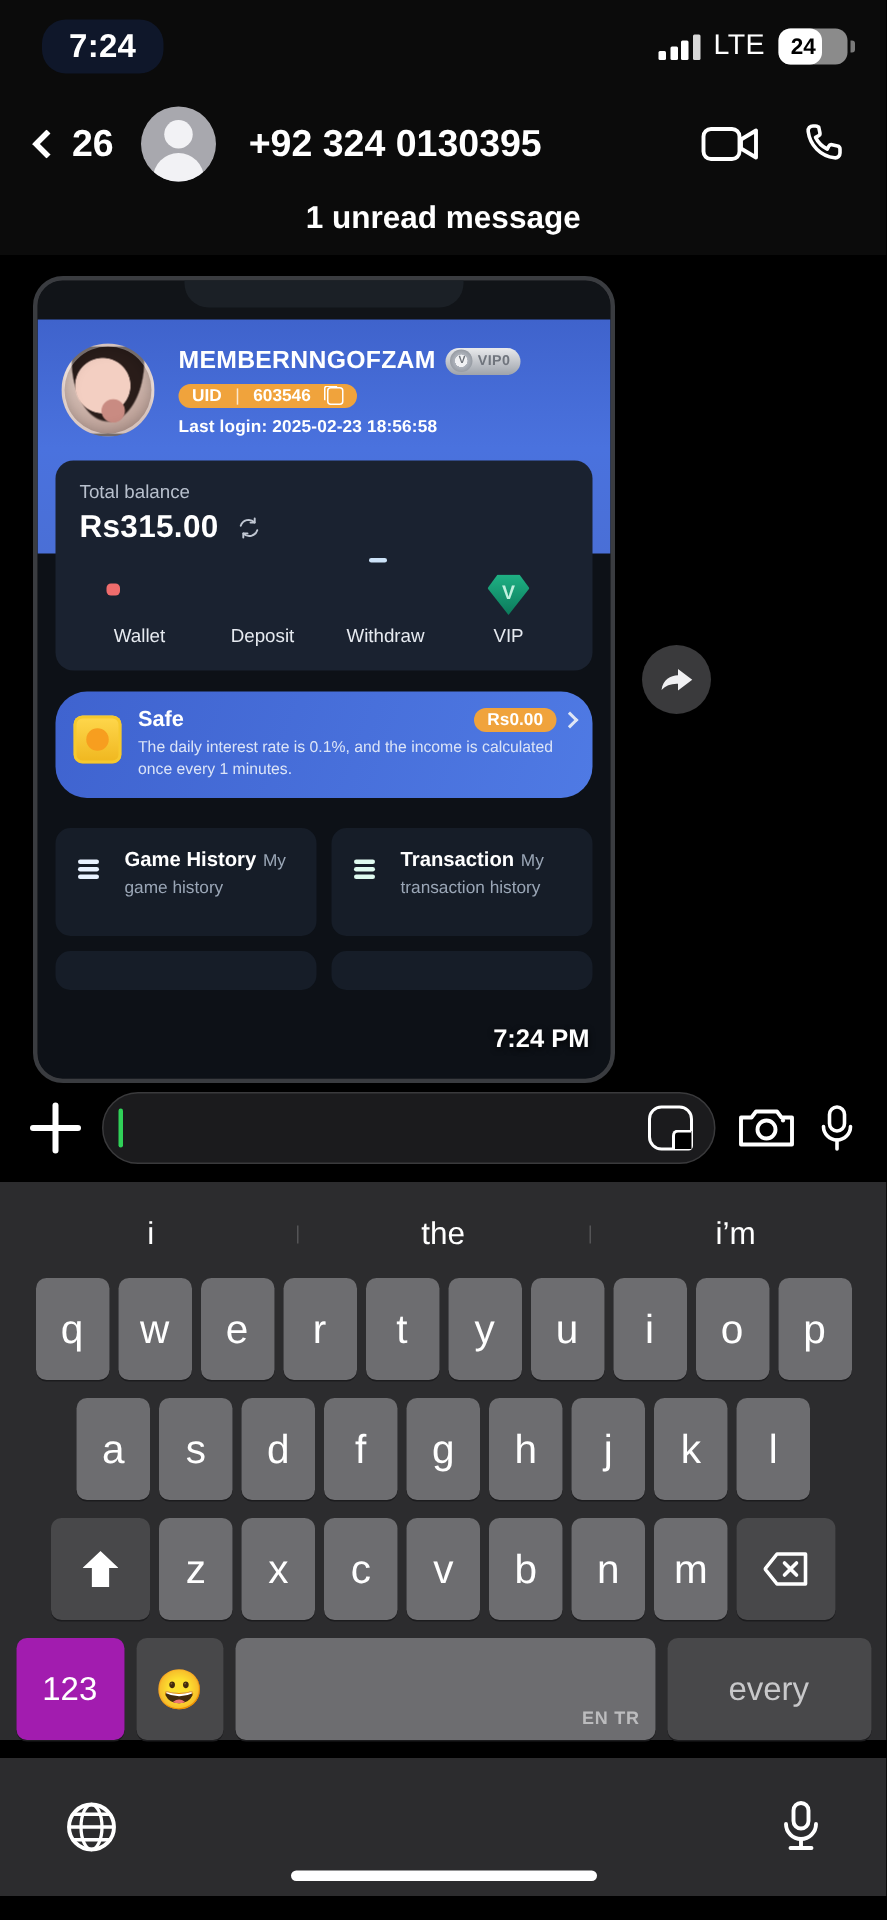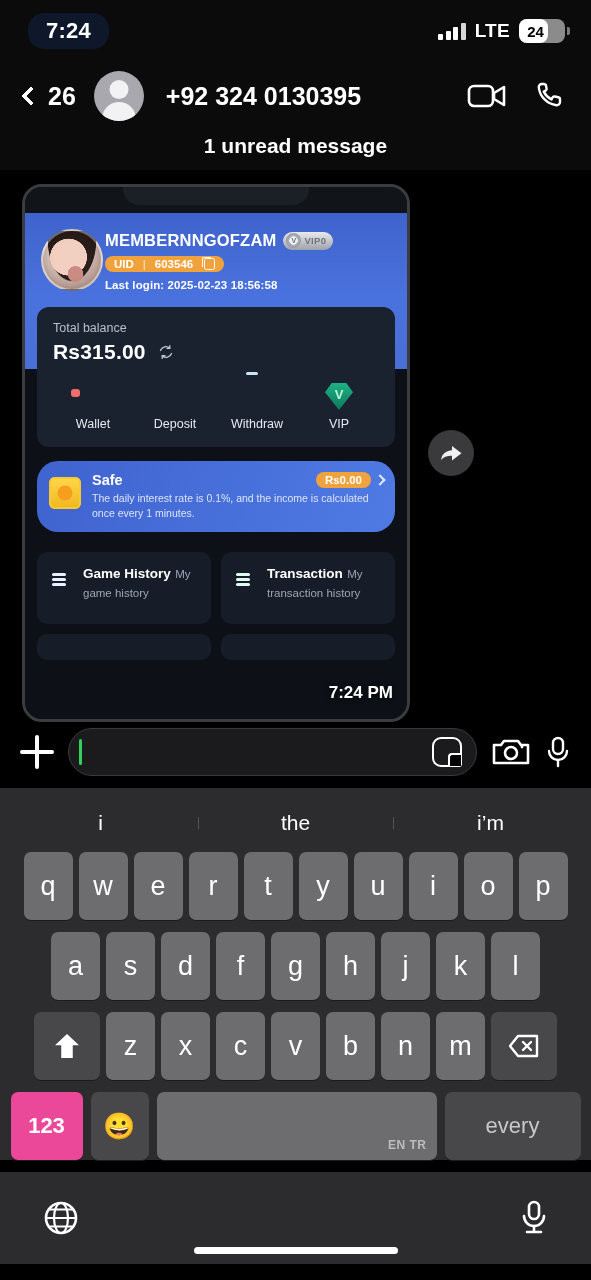--- a/index.html
+++ b/index.html
@@ -21,21 +21,21 @@
     font-size:22px; padding:5px 18px; border-radius:16px;
     letter-spacing:.2px;
   }
   .status-right { display:flex; align-items:center; gap:9px; }
   .signal { display:flex; align-items:flex-end; gap:2.5px; height:17px; }
   .signal i { width:5px; background:#fff; border-radius:1px; display:block; }
   .signal i:nth-child(1){height:6px}
   .signal i:nth-child(2){height:9px}
   .signal i:nth-child(3){height:13px}
   .signal i:nth-child(4){height:17px; background:#d8d8d8;}
-  .lte { font-size:19px; font-weight:bold; letter-spacing:.3px; }
+  .lte { font-size:19px; font-weight:normal; letter-spacing:.3px; }
   .battery {
     width:46px; height:24px; border-radius:8px; background:#8b8b8b;
     position:relative; display:flex; align-items:center;
   }
   .battery .lvl {
     position:absolute; left:0; top:0; bottom:0; width:62%;
     background:#fff; border-radius:8px;
   }
   .battery .pct {
     position:relative; color:#000; font-size:15px; font-weight:bold;
@@ -100,21 +100,21 @@
     top:-8px; width:186px; height:26px; background:#1b2026;
     border-radius:0 0 16px 16px;
   }
   .app {
     background:#0d1117; height:100%; position:relative;
   }
   .app-head {
     background:linear-gradient(180deg,#3f63cc 0%,#4a72de 55%,#4a6fd6 100%);
     padding:16px 16px 78px 16px; position:relative;
   }
-  .prof { display:flex; gap:2px; align-items:flex-start; }
+  .prof { display:flex; gap:16px; align-items:flex-start; }
   .prof-pic {
     width:62px; height:62px; border-radius:50%; flex:0 0 auto;
     background:
       radial-gradient(circle at 56% 74%, #c98b82 0 14%, transparent 15%),
       radial-gradient(circle at 44% 45%, #f3cfc2 0 40%, transparent 41%),
       radial-gradient(ellipse at 50% 16%, #2a1d1a 0 58%, transparent 60%),
       linear-gradient(160deg,#e8d5cb,#b99b92);
     border:2px solid rgba(255,255,255,.35);
     box-shadow:inset 0 0 10px rgba(0,0,0,.25);
   }
@@ -360,21 +360,21 @@
   .krow.r3 { padding:0 0px; }
   .key.wide { width:66px; background:#48484a; font-size:22px; }
   .key.space {
     flex:1; background:#6d6d70; position:relative; font-size:16px;
     max-width:280px;
   }
   .key.space .lang {
     position:absolute; right:10px; bottom:8px; font-size:12px;
     color:#bcbcbe; font-weight:bold; letter-spacing:.5px;
   }
-  .key.num { width:72px; background:#ec4899; font-size:22px; font-weight:bold; }
+  .key.num { width:72px; background:#a21caf; font-size:22px; font-weight:normal; }
   .key.emoji { width:58px; background:#48484a; font-size:26px; }
   .key.return {
     width:136px; background:#48484a; font-size:22px; color:#c8c8ca;
   }
   .krow.r4 { gap:8px; padding:0 6px; align-items:center; }
   .shift-ic {
     width:24px; height:24px; background:#fff;
     clip-path:polygon(50% 0,100% 47%,74% 47%,74% 100%,26% 100%,26% 47%,0 47%);
   }
 

